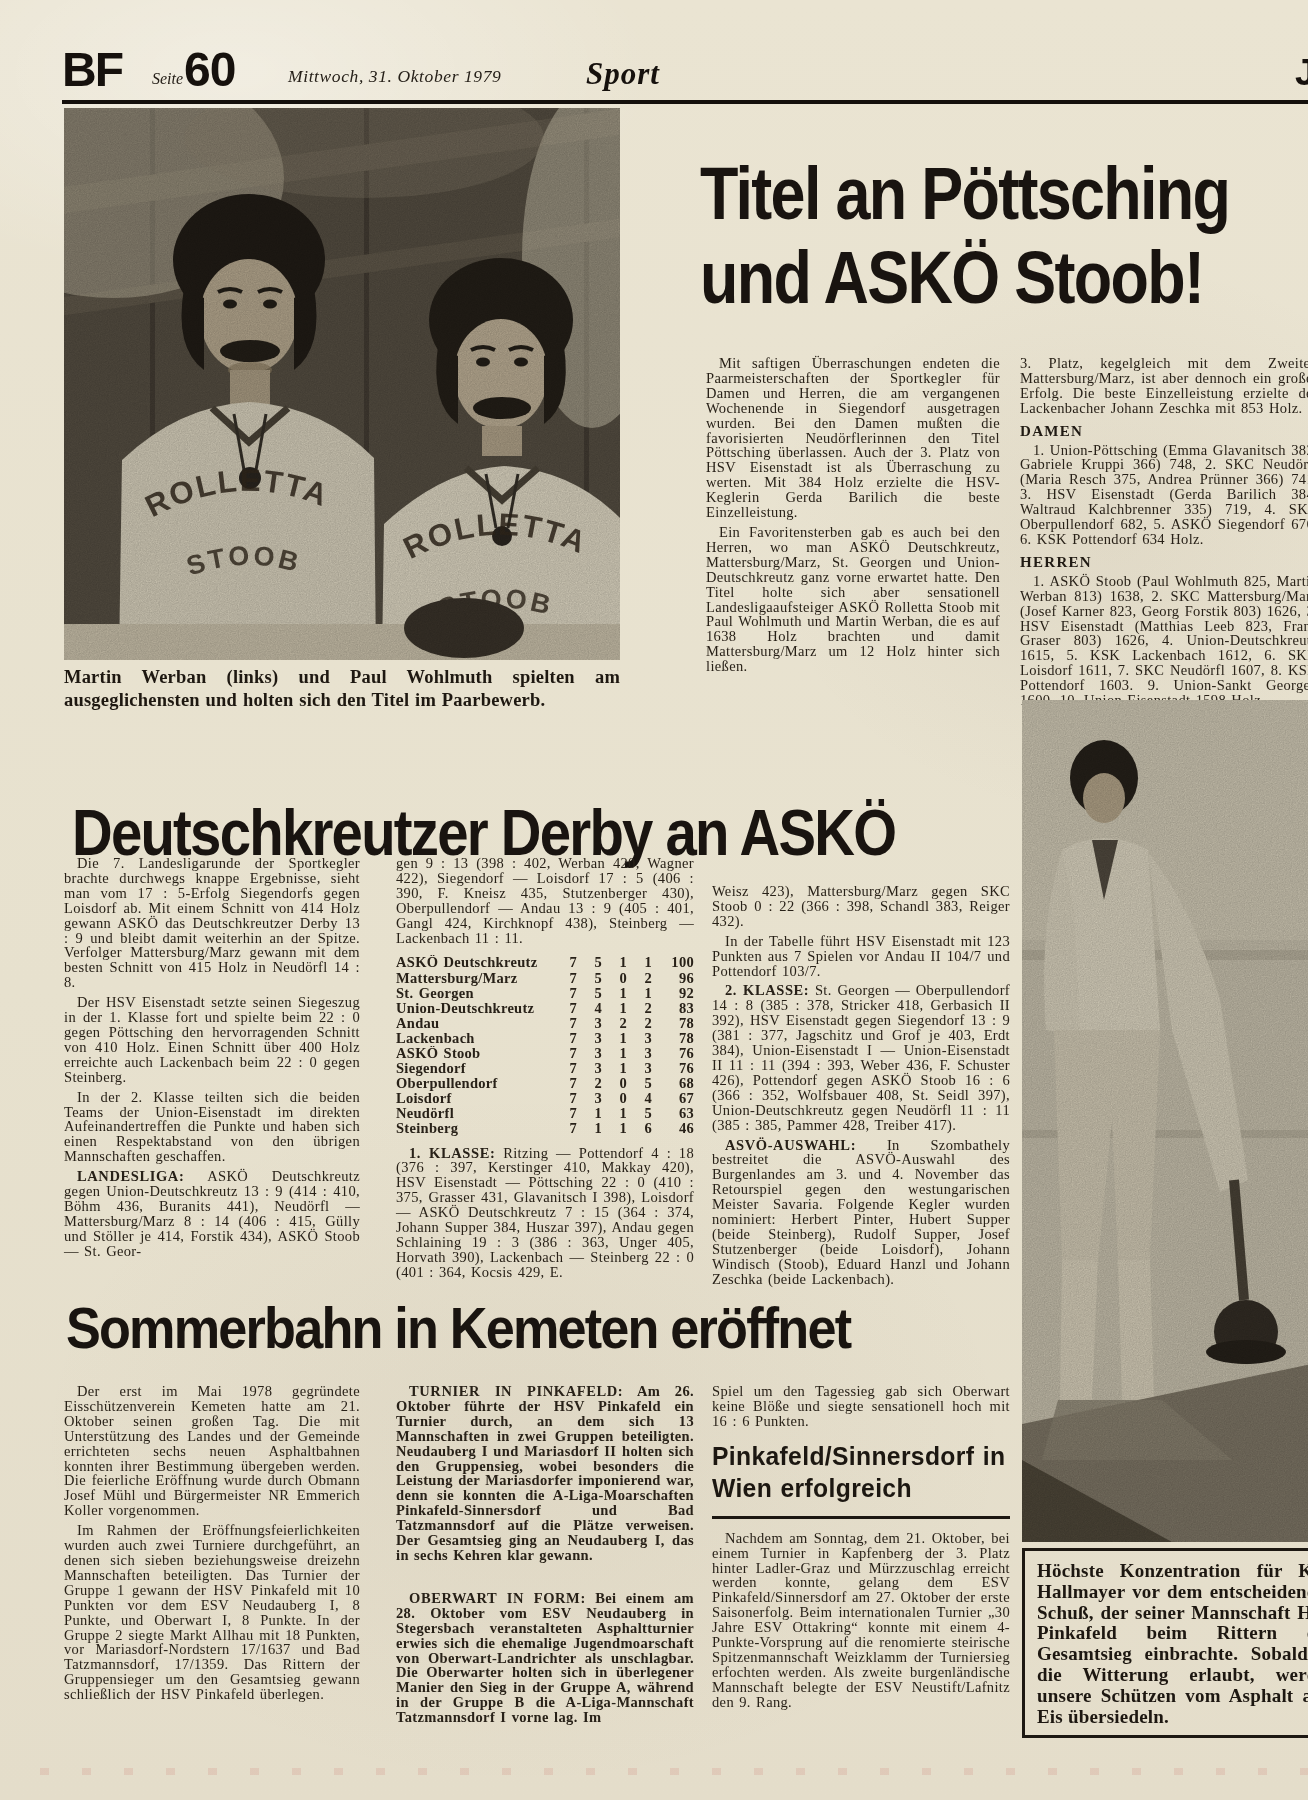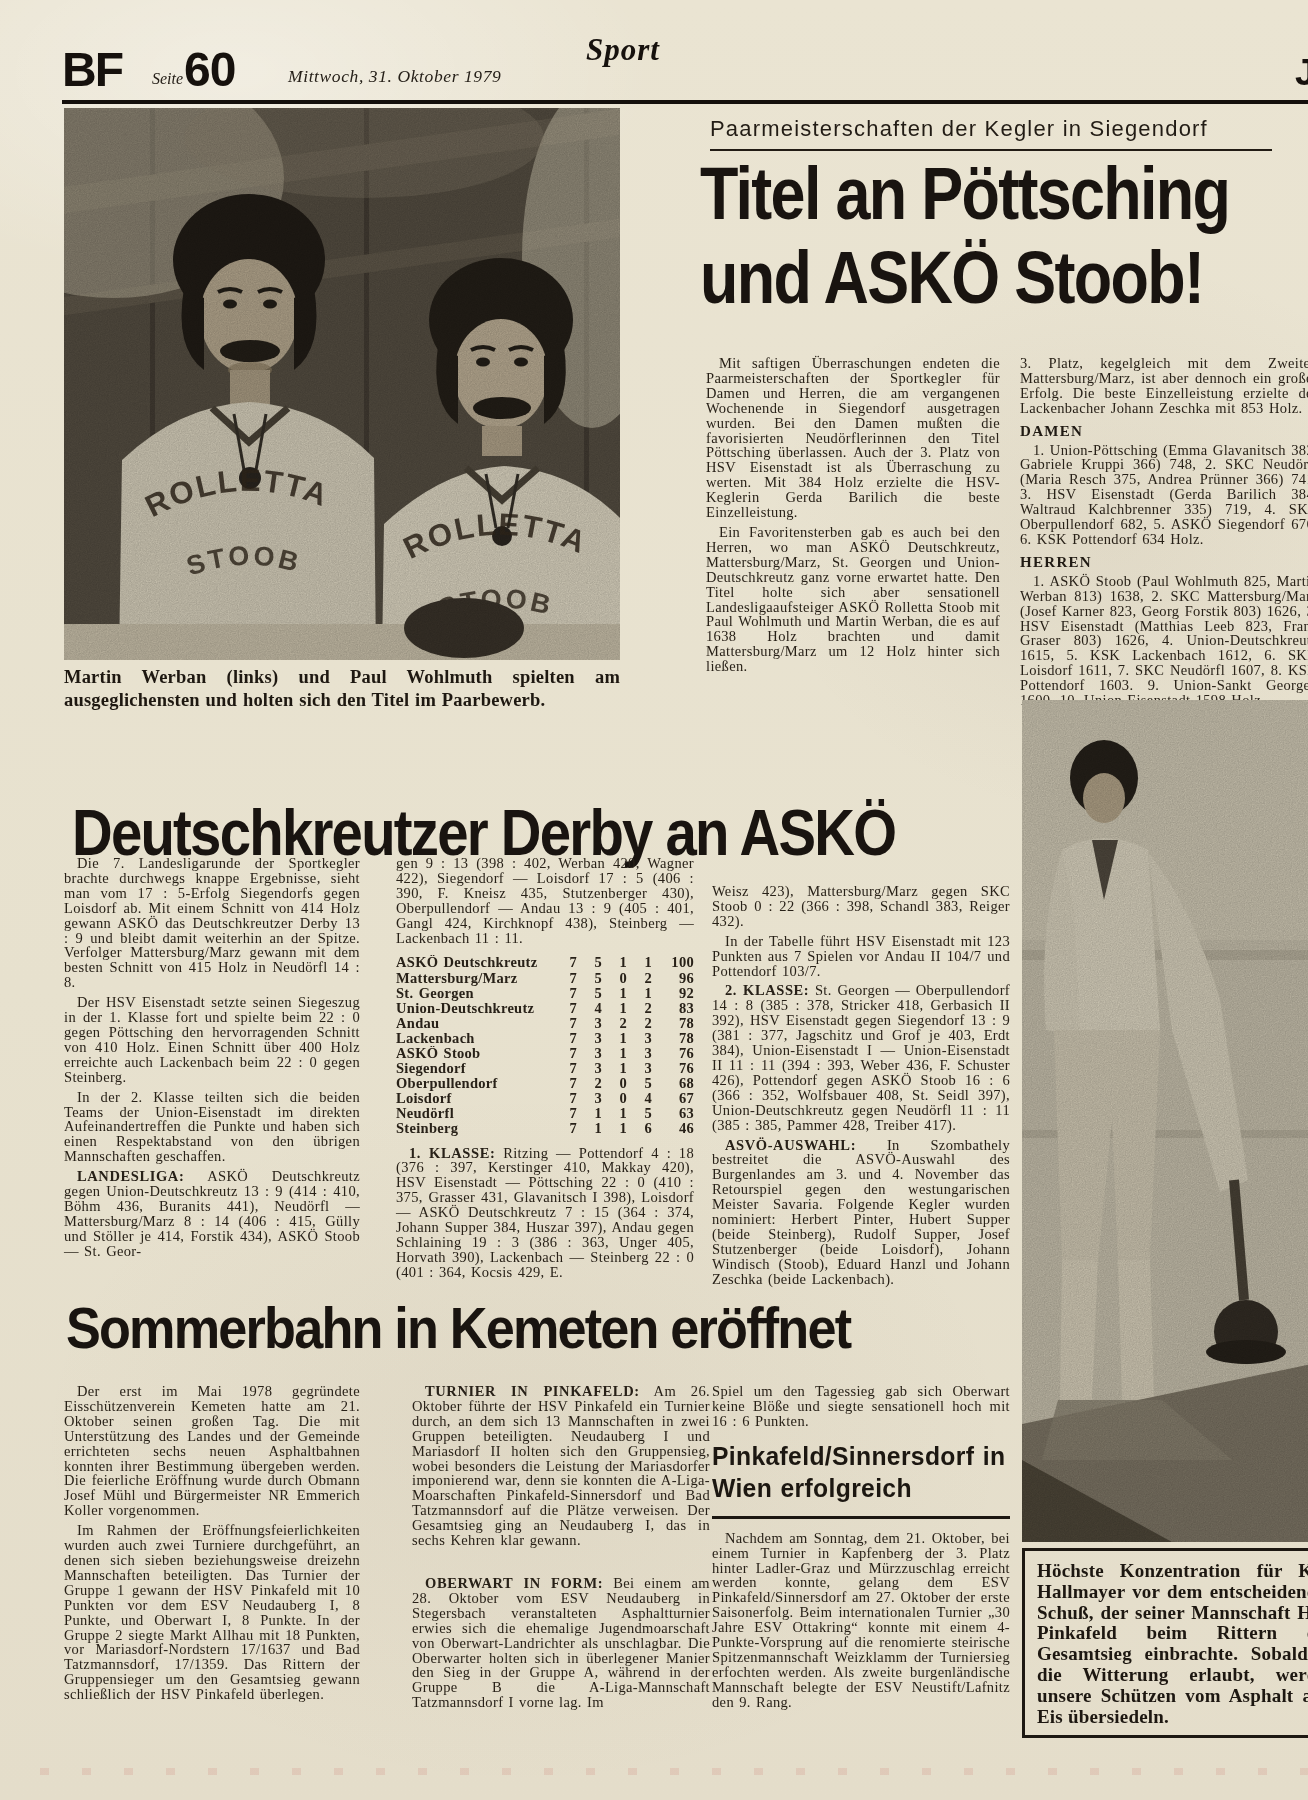--- a/index.html
+++ b/index.html
@@ -41,21 +41,21 @@
 </style>
 </head>
 <body>
 
 <div id="page">
 
   <div class="abs sans" style="left:62px;top:42px;font-size:48px;font-weight:bold;letter-spacing:-2px;color:#16110d;">BF</div>
   <div class="abs" style="left:152px;top:70px;font-style:italic;font-size:16px;">Seite</div>
   <div class="abs sans" style="left:184px;top:42px;font-size:48px;font-weight:bold;letter-spacing:-1px;color:#16110d;">60</div>
   <div class="abs" style="left:288px;top:66px;font-style:italic;font-size:17.5px;letter-spacing:.6px;">Mittwoch, 31. Oktober 1979</div>
-  <div class="abs" style="left:586px;top:32px;font-weight:bold;font-style:italic;font-size:31px;letter-spacing:1px;color:#16110d;">Sport</div>
+  <div class="abs" style="left:586px;top:56px;font-weight:bold;font-style:italic;font-size:31px;letter-spacing:1px;color:#16110d;">Sport</div>
   <div class="abs sans" style="left:1295px;top:52px;font-size:36px;font-weight:bold;color:#16110d;">J</div>
   <div class="abs rule" style="left:62px;top:100px;width:1246px;height:4px;"></div>
 
   <div class="abs" style="left:64px;top:108px;width:556px;height:552px;">
     <svg width="556" height="552" viewBox="0 0 556 552" xmlns="http://www.w3.org/2000/svg">
       <defs>
         <filter id="grainA">
             <feTurbulence type="fractalNoise" baseFrequency="0.9" numOctaves="2" result="n"></feTurbulence>
           <feColorMatrix in="n" type="matrix" values="0 0 0 0 0  0 0 0 0 0  0 0 0 0 0  .5 .5 .5 0 0"></feColorMatrix>
           </filter>
@@ -120,21 +120,20 @@
       <text font-family="Liberation Sans,sans-serif" font-size="27" font-weight="bold" fill="#33291d" opacity=".8" letter-spacing="3">
         <textPath href="#arcR2">STOOB</textPath>
       </text>
 
       <rect x="0" y="516" width="556" height="36" fill="#c9c0aa"></rect>
       <ellipse cx="400" cy="520" rx="60" ry="30" fill="#3a332a"></ellipse>
       <rect width="556" height="552" filter="url(#grainA)" opacity=".22"></rect>
     </svg>
   </div>
 
-  <div class="abs kicker" style="left:710px;top:116px;width:562px;">Paarmeisterschaften der Kegler in Siegendorf</div>
   <div class="abs headline" style="left:700px;top:152px;font-size:74px;line-height:84px;letter-spacing:-2px;">
     <span style="transform:scaleX(.85);">Titel an Pöttsching</span><br>
     <span style="transform:scaleX(.85);">und ASKÖ Stoob!</span>
   </div>
 
   <div class="abs body-text" style="left:706px;top:356px;width:294px;">
     <p class="ind">Mit saftigen Überraschungen endeten die Paarmeisterschaften der Sportkegler für Damen und Herren, die am vergangenen Wochenende in Siegendorf ausgetragen wurden. Bei den Damen mußten die favorisierten Neudörflerinnen den Titel Pöttsching überlassen. Auch der 3. Platz von HSV Eisenstadt ist als Überraschung zu werten. Mit 384 Holz erzielte die HSV-Keglerin Gerda Barilich die beste Einzelleistung.</p>
     <p class="ind">Ein Favoritensterben gab es auch bei den Herren, wo man ASKÖ Deutschkreutz, Mattersburg/Marz, St. Georgen und Union-Deutschkreutz ganz vorne erwartet hatte. Den Titel holte sich aber sensationell Landesligaaufsteiger ASKÖ Rolletta Stoob mit Paul Wohlmuth und Martin Werban, die es auf 1638 Holz brachten und damit Mattersburg/Marz um 12 Holz hinter sich ließen.</p>
   </div>
   <div class="abs body-text" style="left:1020px;top:356px;width:298px;">
@@ -282,21 +281,21 @@
 
   <div class="abs headline" style="left:66px;top:1296px;font-size:58px;line-height:64px;letter-spacing:-2px;">
     <span style="transform:scaleX(.9);">Sommerbahn in Kemeten eröffnet</span>
   </div>
 
   <div class="abs body-text" style="left:64px;top:1384px;width:296px;">
     <p class="ind">Der erst im Mai 1978 gegründete Eisschützenverein Kemeten hatte am 21. Oktober seinen großen Tag. Die mit Unterstützung des Landes und der Gemeinde errichteten sechs neuen Asphaltbahnen konnten ihrer Bestimmung übergeben werden. Die feierliche Eröffnung wurde durch Obmann Josef Mühl und Bürgermeister NR Emmerich Koller vorgenommen.</p>
     <p class="ind">Im Rahmen der Eröffnungsfeierlichkeiten wurden auch zwei Turniere durchgeführt, an denen sich sieben beziehungsweise dreizehn Mannschaften beteiligten. Das Turnier der Gruppe 1 gewann der HSV Pinkafeld mit 10 Punkten vor dem ESV Neudauberg I, 8 Punkte, und Oberwart I, 8 Punkte. In der Gruppe 2 siegte Markt Allhau mit 18 Punkten, vor Mariasdorf-Nordstern 17/1637 und Bad Tatzmannsdorf, 17/1359. Das Rittern der Gruppensieger um den Gesamtsieg gewann schließlich der HSV Pinkafeld überlegen.</p>
   </div>
 
-  <div class="abs body-text" style="left:412px;top:1384px;width:298px;">
+  <div class="abs body-text" style="left:396px;top:1384px;width:298px;font-weight:bold;">
     <p class="ind"><b class="lead">TURNIER IN PINKAFELD:</b> <span>Am 26. Oktober führte der HSV Pinkafeld ein Turnier durch, an dem sich 13 Mannschaften in zwei Gruppen beteiligten. Neudauberg I und Mariasdorf II holten sich den Gruppensieg, wobei besonders die Leistung der Mariasdorfer imponierend war, denn sie konnten die A-Liga-Moarschaften Pinkafeld-Sinnersdorf und Bad Tatzmannsdorf auf die Plätze verweisen. Der Gesamtsieg ging an Neudauberg I, das in sechs Kehren klar gewann.</span></p>
     <p class="ind" style="margin-top:28px;"><b class="lead">OBERWART IN FORM:</b> <span>Bei einem am 28. Oktober vom ESV Neudauberg in Stegersbach veranstalteten Asphaltturnier erwies sich die ehemalige Jugendmoarschaft von Oberwart-Landrichter als unschlagbar. Die Oberwarter holten sich in überlegener Manier den Sieg in der Gruppe A, während in der Gruppe B die A-Liga-Mannschaft Tatzmannsdorf I vorne lag. Im</span></p>
   </div>
 
   <div class="abs body-text" style="left:712px;top:1384px;width:298px;">
     <p>Spiel um den Tagessieg gab sich Oberwart keine Blöße und siegte sensationell hoch mit 16 : 6 Punkten.</p>
     <div class="col3-subhead">
       <span>Pinkafeld/Sinnersdorf in</span><br>
       <span>Wien erfolgreich</span>
     </div>

